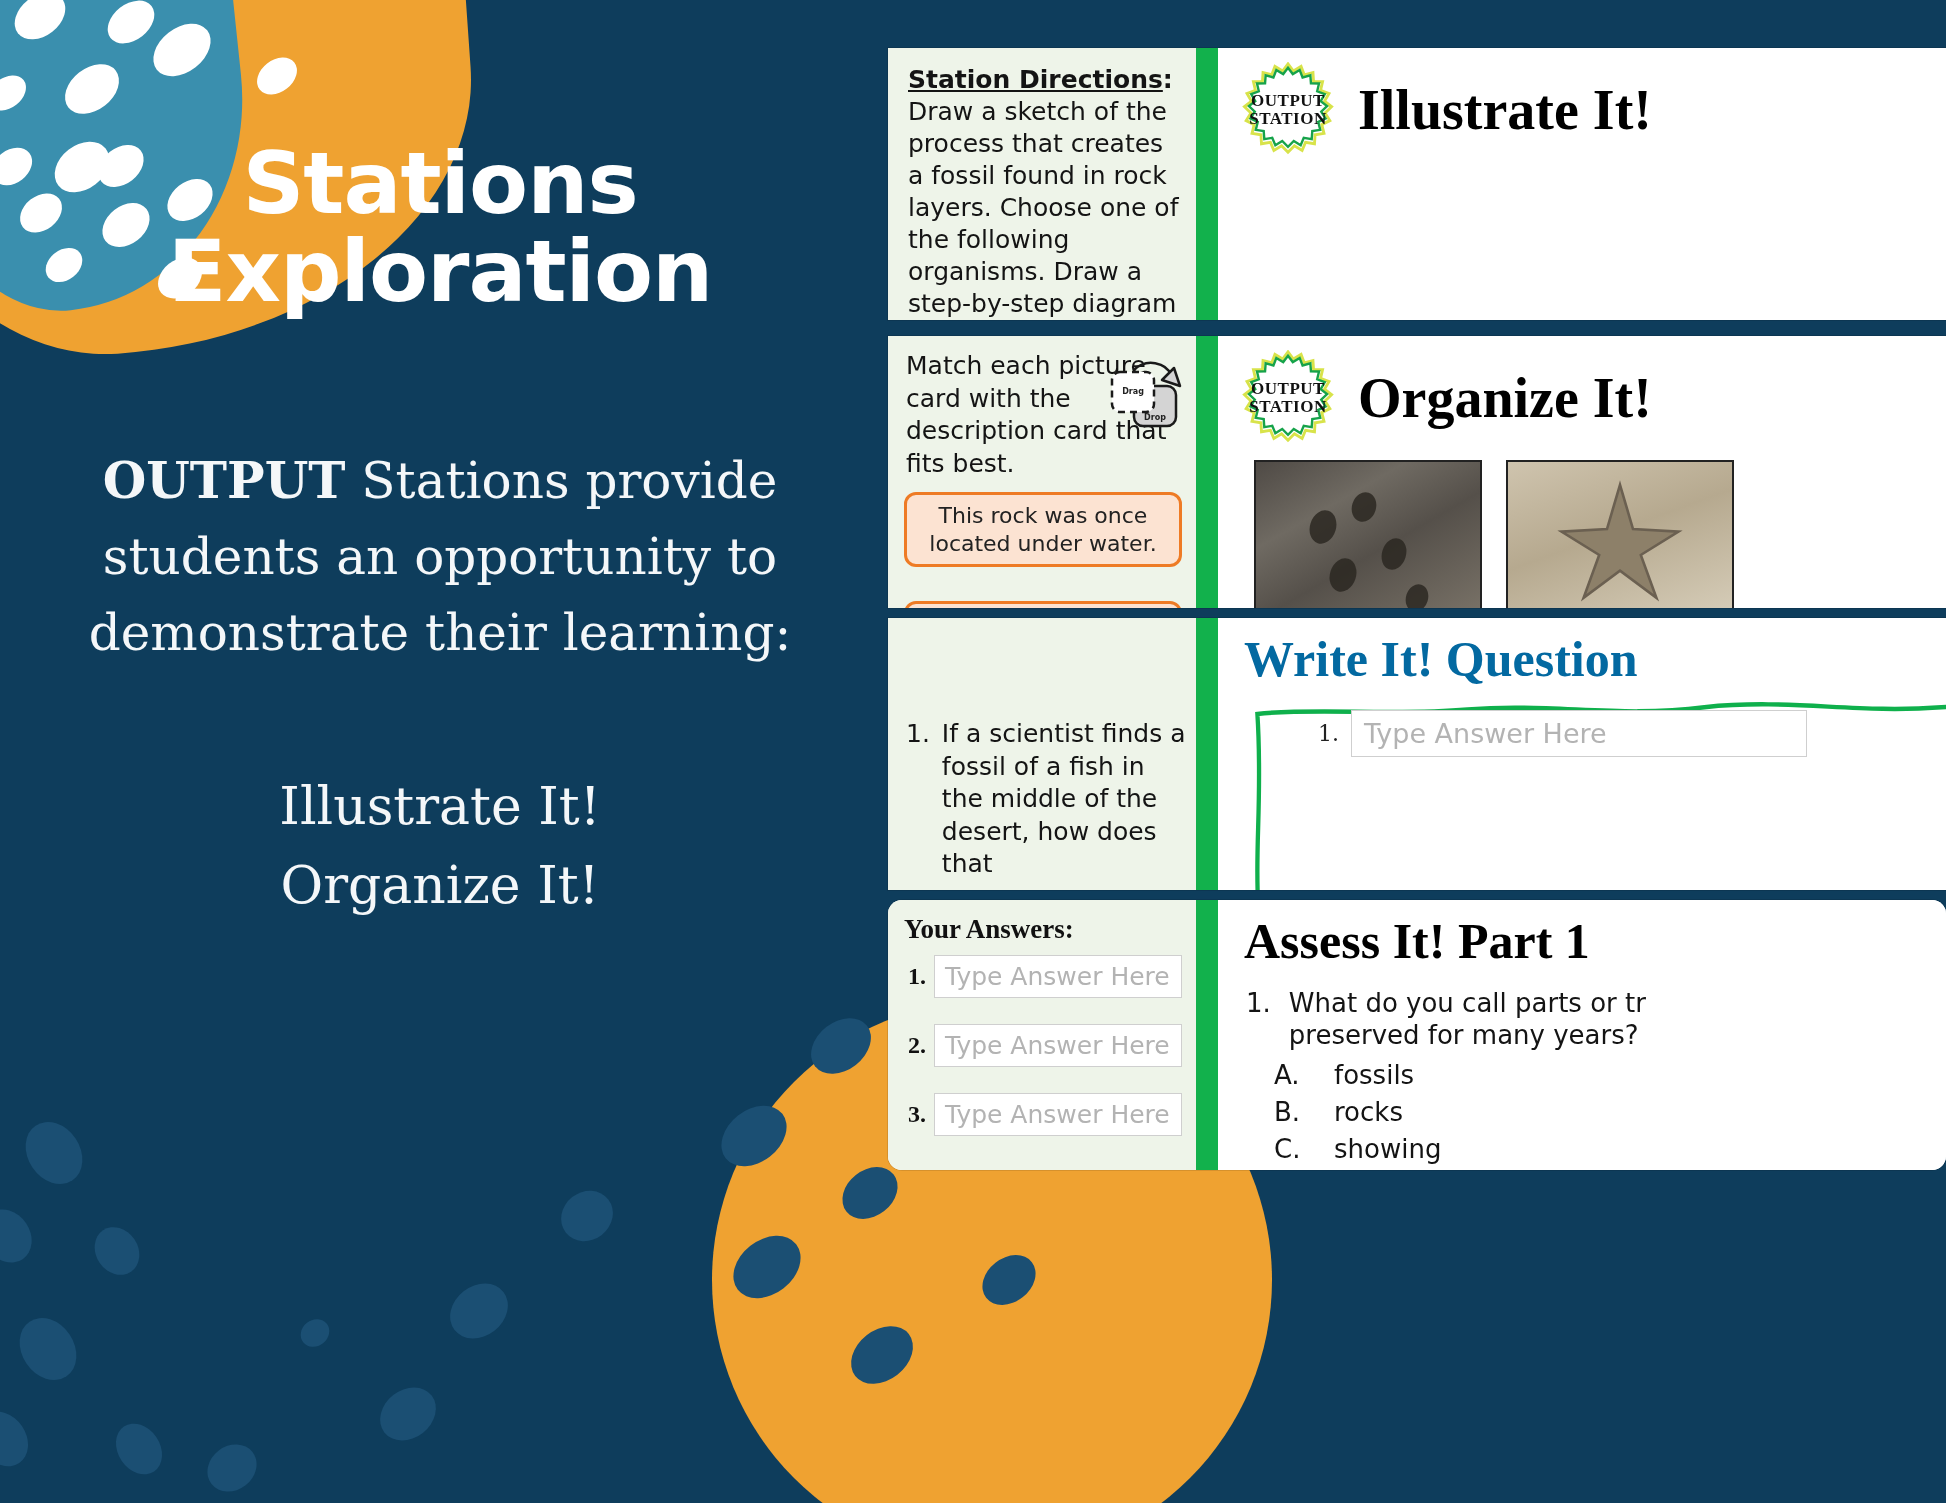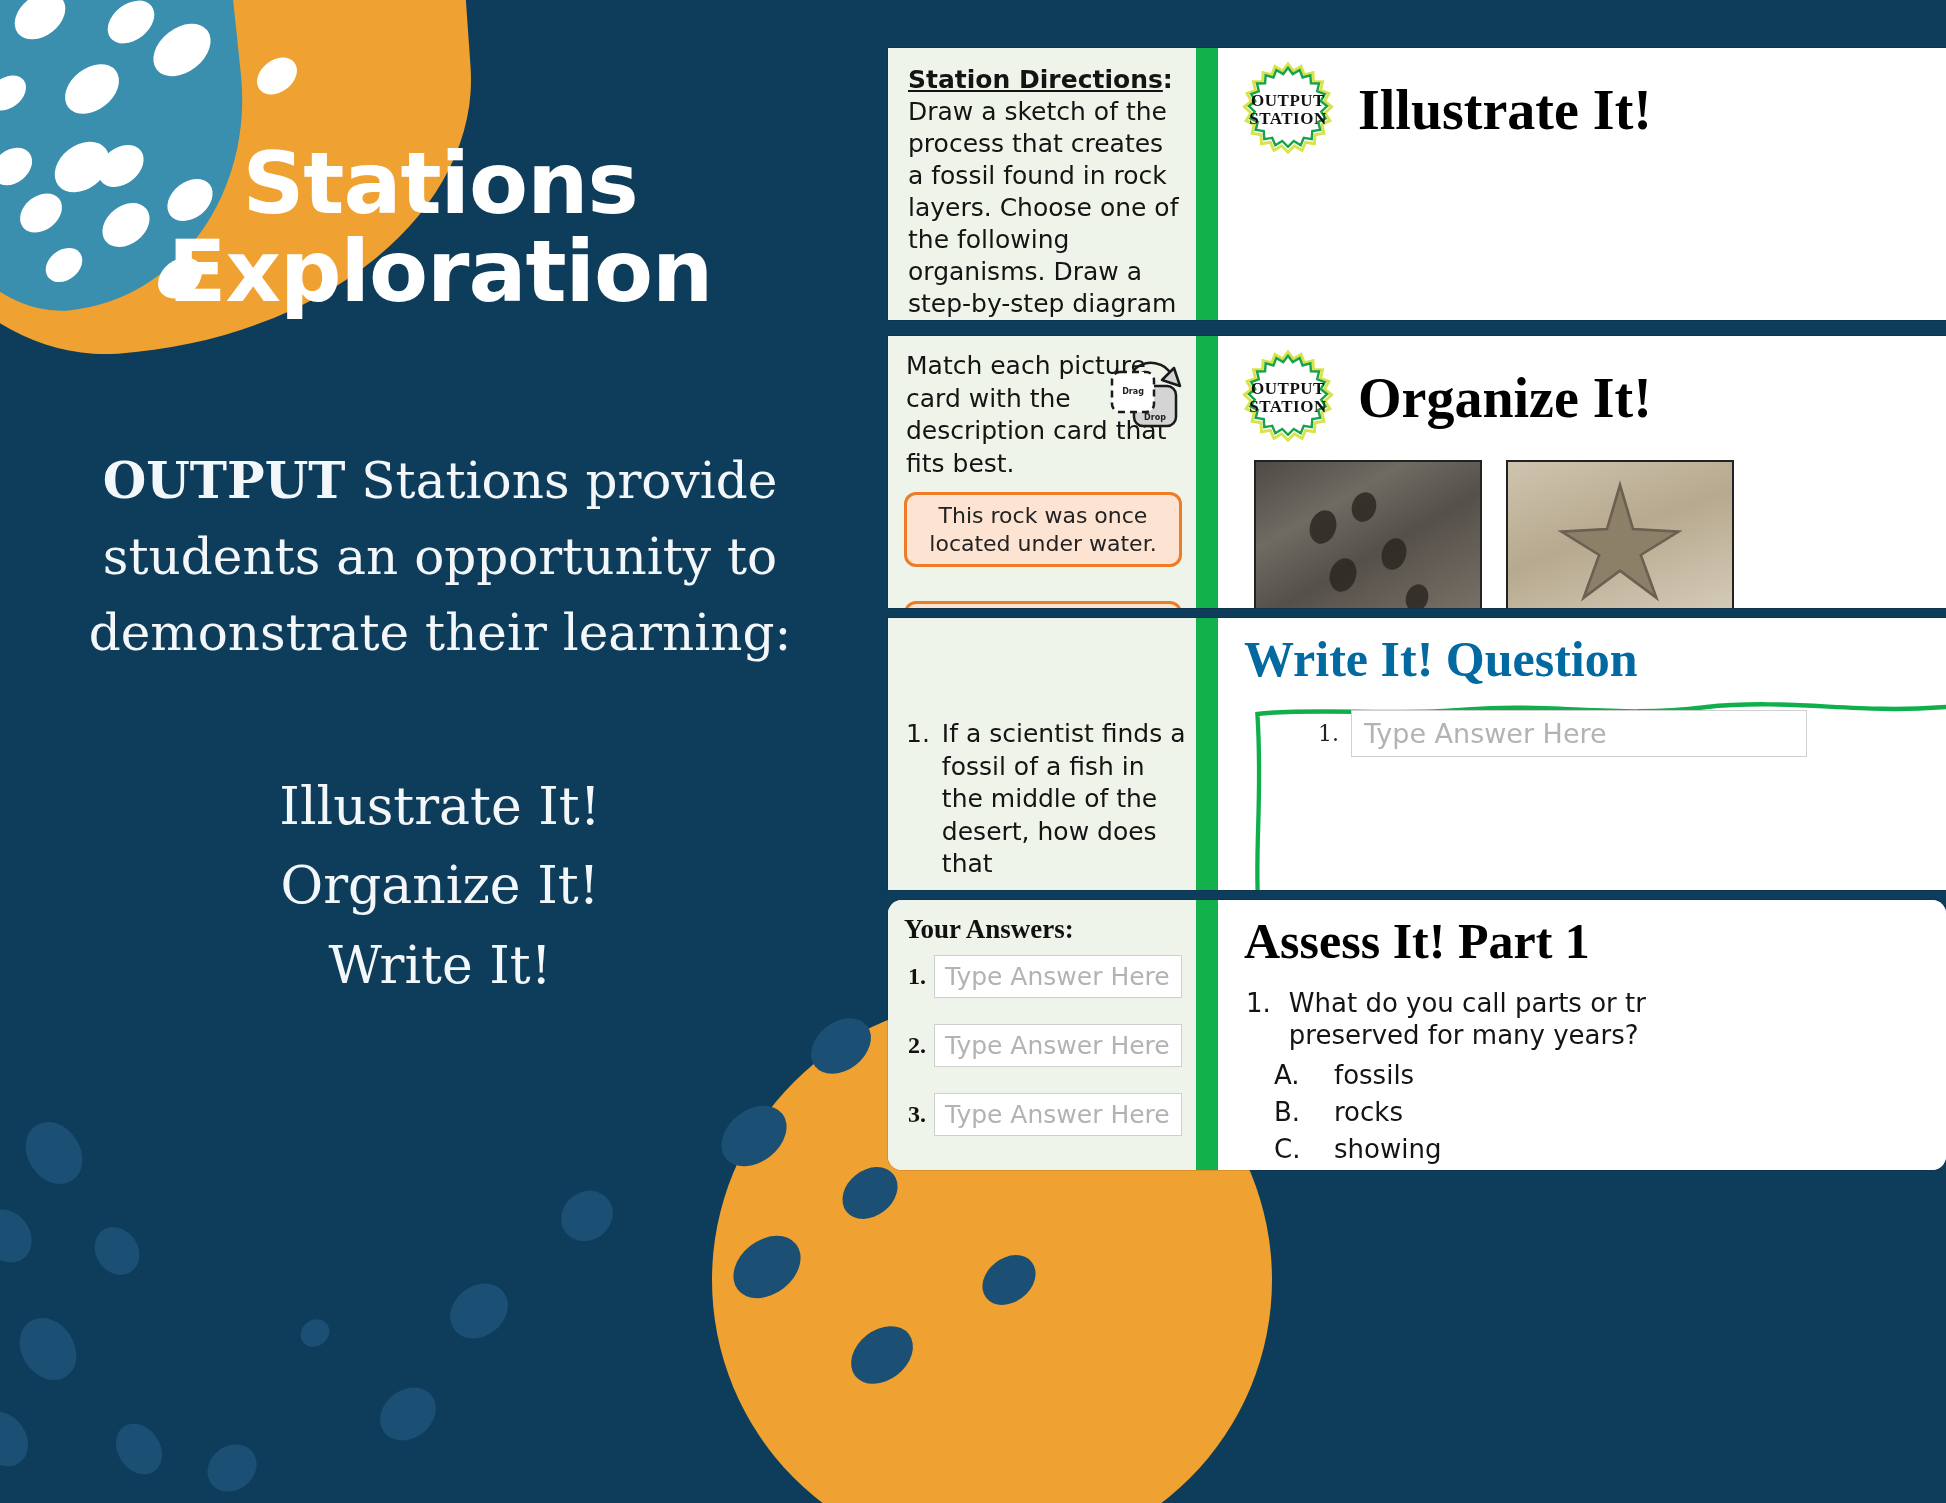--- a/index.html
+++ b/index.html
@@ -286,21 +286,20 @@
       <div>Exploration</div>
     </div>
 
     <div class="body-copy">
       <b>OUTPUT</b><span> Stations provide students an opportunity to demonstrate their learning:</span>
     </div>
 
     <div class="station-list">
       <div>Illustrate It!</div>
       <div>Organize It!</div>
-      <div>Write It!</div>
     </div>
   </div>
 
   <div class="slides">
 
     <div class="slide" id="slide1">
       <div class="pane-left">
         <div class="dir-text">
           <span class="hdr">Station Directions</span><span class="hdr-colon">:</span>
           <span>Draw a sketch of the process that creates a fossil found in rock layers. Choose one of the following organisms. Draw a step-by-step diagram showing how it goes</span>

